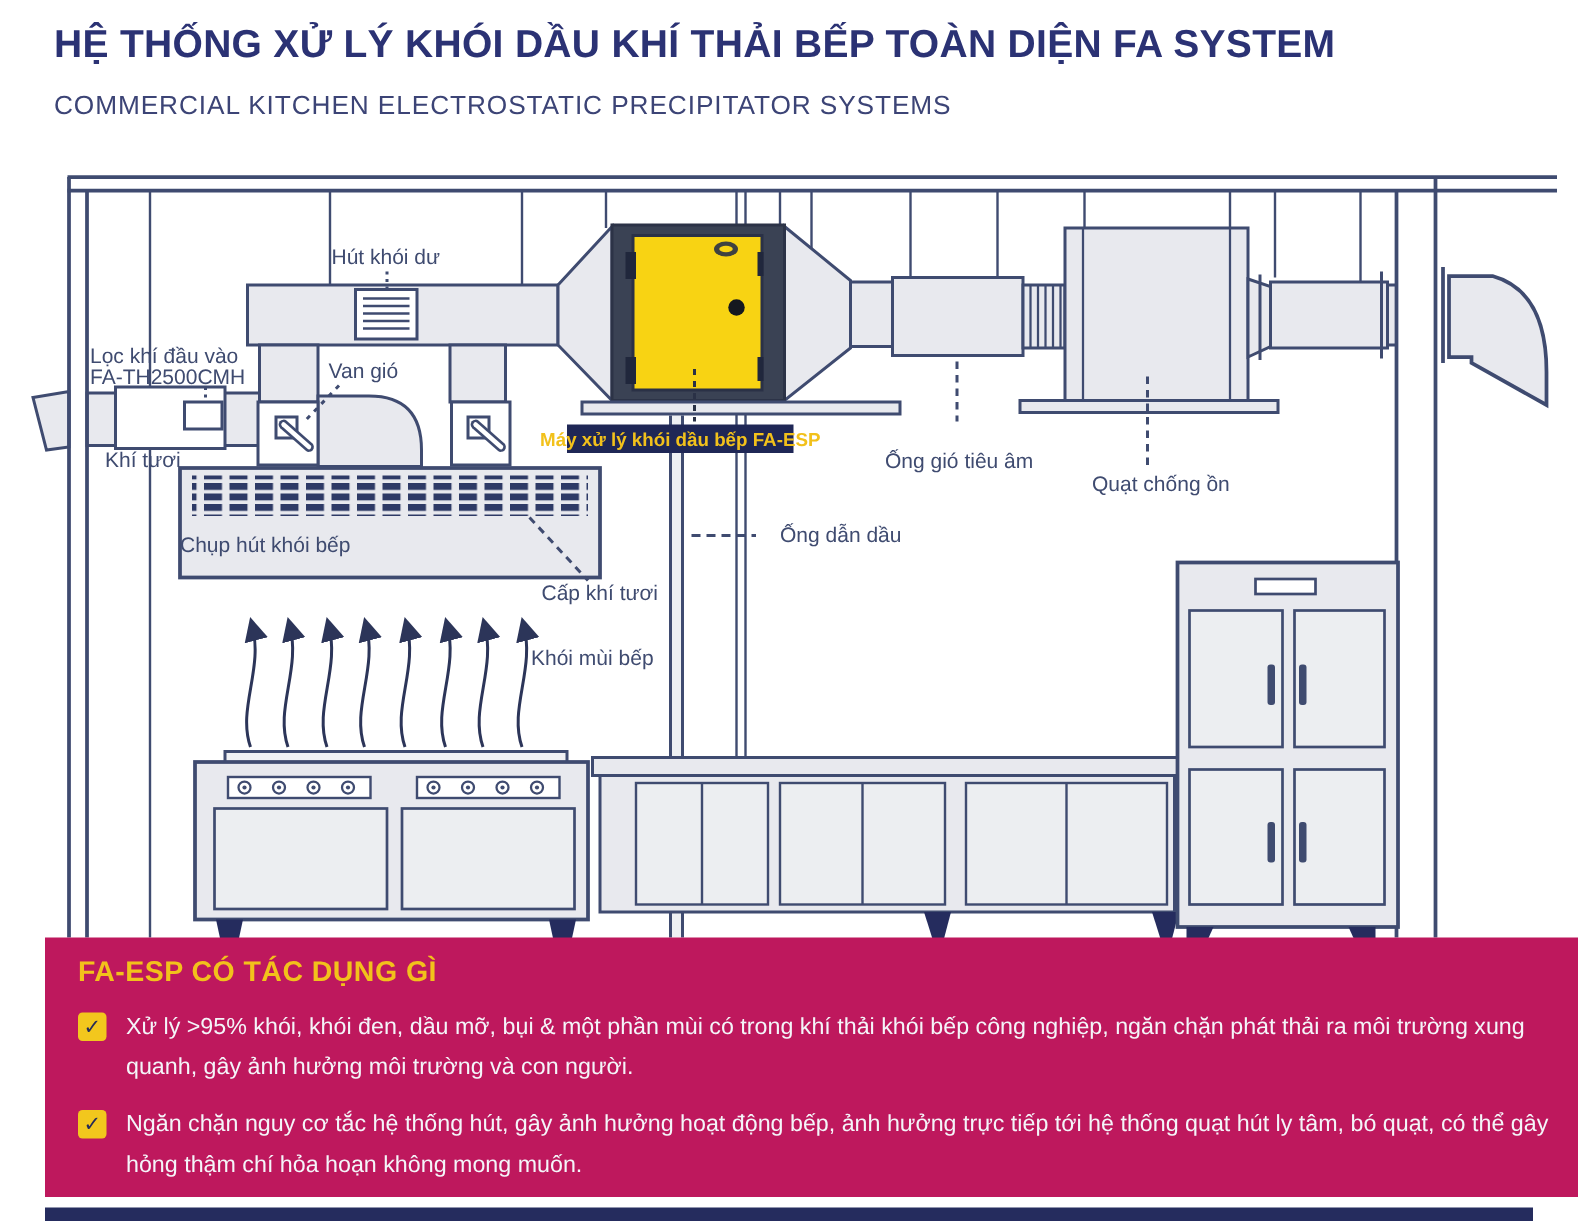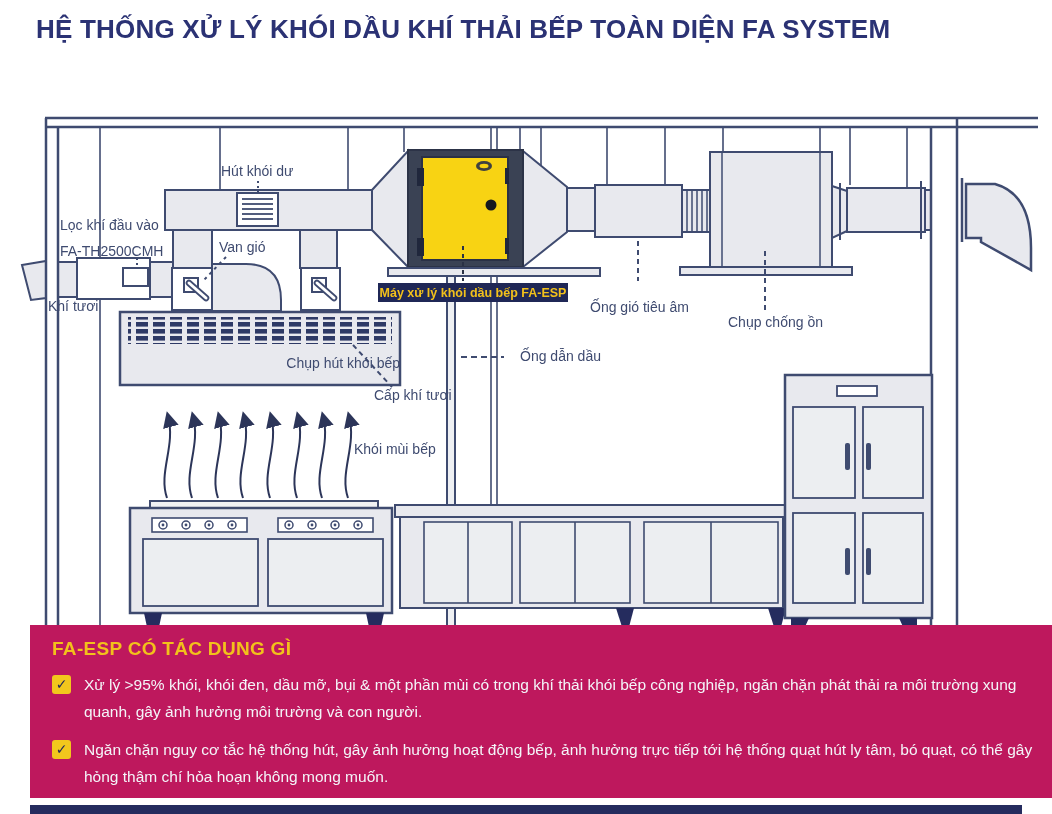--- a/index.html
+++ b/index.html
@@ -3,38 +3,39 @@
 <meta charset="utf-8">
 <style>
   html,body{margin:0;padding:0;background:#ffffff;}
   #app{position:relative;width:1052px;height:814px;background:#ffffff;overflow:hidden;
        font-family:"Liberation Sans","DejaVu Sans",sans-serif;}
   .abs{position:absolute;}
   #page-title{left:36px;top:14px;font-size:26px;font-weight:bold;color:#2b3274;letter-spacing:.2px;white-space:nowrap;}
   #page-subtitle{left:36px;top:60px;font-size:17.5px;font-weight:400;color:#3c4476;letter-spacing:.6px;white-space:nowrap;}
   #diagram-svg{position:absolute;left:0;top:0;z-index:1;}
   .lbl{position:absolute;z-index:3;font-size:14px;color:#3f4b70;white-space:nowrap;line-height:13px;}
-  .lbl.center{text-align:right;}
-  #esp-label-box{position:absolute;z-index:3;left:378px;top:283px;width:190px;height:19px;
+  .lbl.center{text-align:left;}
+  #esp-label-box{position:absolute;z-index:3;left:378px;top:283px;width:151px;height:19px;
      background:#1f2756;color:#f2c11b;font-size:12.5px;font-weight:600;
      display:flex;align-items:center;justify-content:center;white-space:nowrap;}
   #info-panel{position:absolute;z-index:2;left:30px;top:625px;width:1052px;height:173px;
      box-sizing:border-box;background:#be185d;color:#f4f5f9;padding:13px 22px 0 22px;}
   #info-panel h2{margin:0;font-size:19px;font-weight:bold;color:#f2c11b;letter-spacing:.3px;}
   .bullet{display:flex;gap:13px;margin-top:11px;font-size:15.5px;line-height:27px;}
   .checkbox{flex:0 0 19px;width:19px;height:19px;margin-top:4px;background:#f2c71d;border-radius:3px;
      color:#232a58;font-weight:bold;font-size:14px;display:flex;align-items:center;justify-content:center;}
   #bottom-bar{position:absolute;z-index:2;left:30px;top:805px;width:992px;height:9px;background:#252c5e;}
 </style>
 </head>
 <body>
 
 <div id="app">
 
   <div class="abs" id="page-title">HỆ THỐNG XỬ LÝ KHÓI DẦU KHÍ THẢI BẾP TOÀN DIỆN FA SYSTEM</div>
+  <div class="abs" id="page-subtitle">COMMERCIAL KITCHEN ELECTROSTATIC PRECIPITATOR SYSTEMS</div>
 
   <svg id="diagram-svg" width="1052" height="814" viewBox="0 0 1052 814">
     <defs>
       <marker id="arw" markerWidth="8" markerHeight="8" viewBox="0 0 10 10" refX="7" refY="5" orient="auto">
         <path d="M0,0 L10,5 L0,10 Z" fill="#2c3559"></path>
       </marker>
       <pattern id="dashpat" width="17" height="7" patternUnits="userSpaceOnUse">
         <rect x="0" y="0" width="12" height="4.6" fill="#2e3a66"></rect>
       </pattern>
     </defs>
@@ -231,30 +232,30 @@
       <line x1="137" y1="258" x2="137" y2="267" stroke-dasharray="2 3"></line>
       <line x1="226" y1="257" x2="203" y2="281" stroke-dasharray="3 4"></line>
       <line x1="353" y1="345" x2="392" y2="387" stroke-dasharray="5 4"></line>
       <line x1="461" y1="357" x2="504" y2="357" stroke-dasharray="6 4"></line>
       <line x1="638" y1="241" x2="638" y2="281" stroke-dasharray="5 4"></line>
       <line x1="765" y1="251" x2="765" y2="312" stroke-dasharray="5 4"></line>
     </g>
   </svg>
 
   <span class="lbl" style="left:221px;top:165px">Hút khói dư</span>
-  <span class="lbl" style="left:60px;top:219px">Lọc khí đầu vào</span>
+  <span class="lbl" style="left:60px;top:231px">Lọc khí đầu vào</span>
   <span class="lbl" style="left:60px;top:245px">FA-TH2500CMH</span>
   <span class="lbl" style="left:219px;top:241px">Van gió</span>
-  <span class="lbl" style="left:48px;top:300px">Khí tươi</span>
+  <span class="lbl" style="left:70px;top:300px">Khí tươi</span>
   <span class="lbl center" style="left:120px;top:357px;width:280px">Chụp hút khói bếp</span>
-  <span class="lbl" style="left:374px;top:389px">Cấp khí tươi</span>
-  <span class="lbl" style="left:354px;top:443px">Khói mùi bếp</span>
+  <span class="lbl" style="left:361px;top:389px">Cấp khí tươi</span>
+  <span class="lbl" style="left:354px;top:432px">Khói mùi bếp</span>
   <div id="esp-label-box">Máy xử lý khói dầu bếp FA-ESP</div>
   <span class="lbl" style="left:590px;top:301px">Ống gió tiêu âm</span>
-  <span class="lbl" style="left:728px;top:316px">Chụp chống ồn</span>
+  <span class="lbl" style="left:728px;top:316px">Quạt chống ồn</span>
   <span class="lbl" style="left:520px;top:350px">Ống dẫn dầu</span>
 
   <div id="info-panel">
     <h2>FA-ESP CÓ TÁC DỤNG GÌ</h2>
     <div class="bullet">
       <div class="checkbox">✓</div>
       <div>Xử lý &gt;95% khói, khói đen, dầu mỡ, bụi &amp; một phần mùi có trong khí thải khói bếp công nghiệp, ngăn chặn phát thải ra môi trường xung quanh, gây ảnh hưởng môi trường và con người.</div>
     </div>
     <div class="bullet">
       <div class="checkbox">✓</div>

